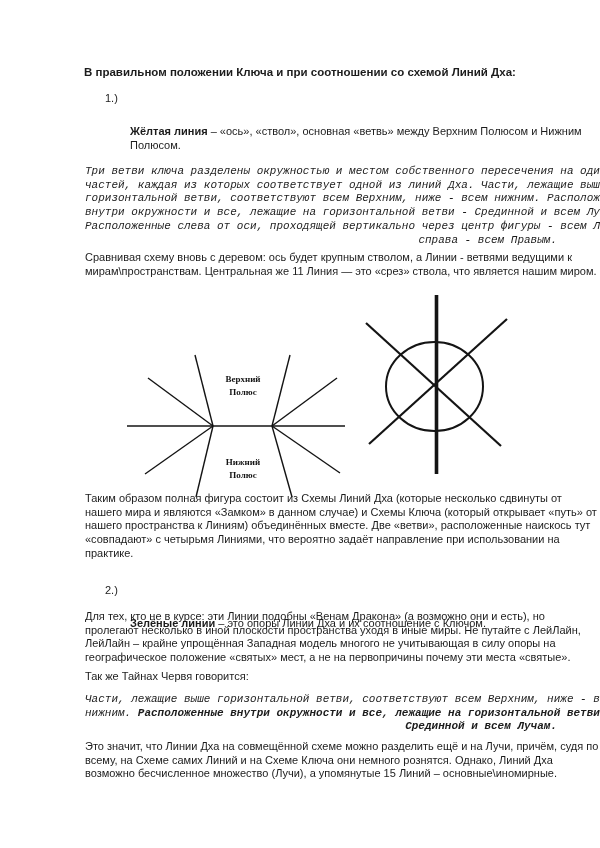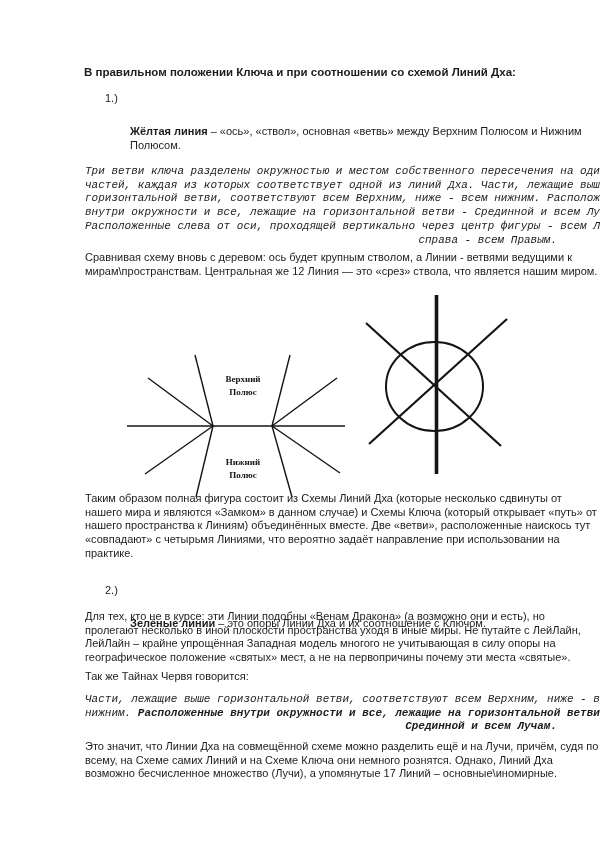--- a/index.html
+++ b/index.html
@@ -81,21 +81,21 @@
 
 
   <p class="tblock quote" style="top:165px">Три ветви ключа разделены окружностью и местом собственного пересечения на одиннадцать
 частей, каждая из которых соответствует одной из линий Дха. Части, лежащие выше
 горизонтальной ветви, соответствуют всем Верхним, ниже - всем нижним. Расположенные
 внутри окружности и все, лежащие на горизонтальной ветви - Срединной и всем Лучам.
 Расположенные слева от оси, проходящей вертикально через центр фигуры - всем Левым, а
 справа - всем Правым.</p>
 
   <p class="tblock" style="top:251px">Сравнивая схему вновь с деревом: ось будет крупным стволом, а Линии - ветвями ведущими к
-мирам\пространствам. Центральная же 12 Линия — это «срез» ствола, что является нашим миром.</p>
+мирам\пространствам. Центральная же 11 Линия — это «срез» ствола, что является нашим миром.</p>
 
   <svg style="left:125px; top:350px" width="230" height="150" viewBox="0 0 230 150">
     <line class="stroke" x1="2" y1="76" x2="220" y2="76" stroke-width="1.4"></line>
     <g>
       <line class="stroke" x1="88" y1="76" x2="70" y2="5" stroke-width="1.4"></line>
       <line class="stroke" x1="88" y1="76" x2="23" y2="28" stroke-width="1.4"></line>
       <line class="stroke" x1="88" y1="76" x2="20" y2="124" stroke-width="1.4"></line>
       <line class="stroke" x1="88" y1="76" x2="71" y2="147" stroke-width="1.4"></line>
     </g>
     <g>
@@ -134,15 +134,15 @@
 пролегают несколько в иной плоскости пространства уходя в иные миры. Не путайте с ЛейЛайн,
 ЛейЛайн – крайне упрощённая Западная модель многого не учитывающая в силу опоры на
 географическое положение «святых» мест, а не на первопричины почему эти места «святые».</p>
 
   <p class="tblock quote" style="top:693px"><span>Части, лежащие выше горизонтальной ветви, соответствуют всем Верхним, ниже - всем
 нижним. </span><b>Расположенные внутри окружности и все, лежащие на горизонтальной ветви -
 Срединной и всем Лучам.</b></p>
 
   <p class="tblock" style="top:740px">Это значит, что Линии Дха на совмещённой схеме можно разделить ещё и на Лучи, причём, судя по
 всему, на Схеме самих Линий и на Схеме Ключа они немного рознятся. Однако, Линий Дха
-возможно бесчисленное множество (Лучи), а упомянутые 17 Линий – основные\иномирные.</p>
+возможно бесчисленное множество (Лучи), а упомянутые 15 Линий – основные\иномирные.</p>
 
 </div>
 
 </body></html>

